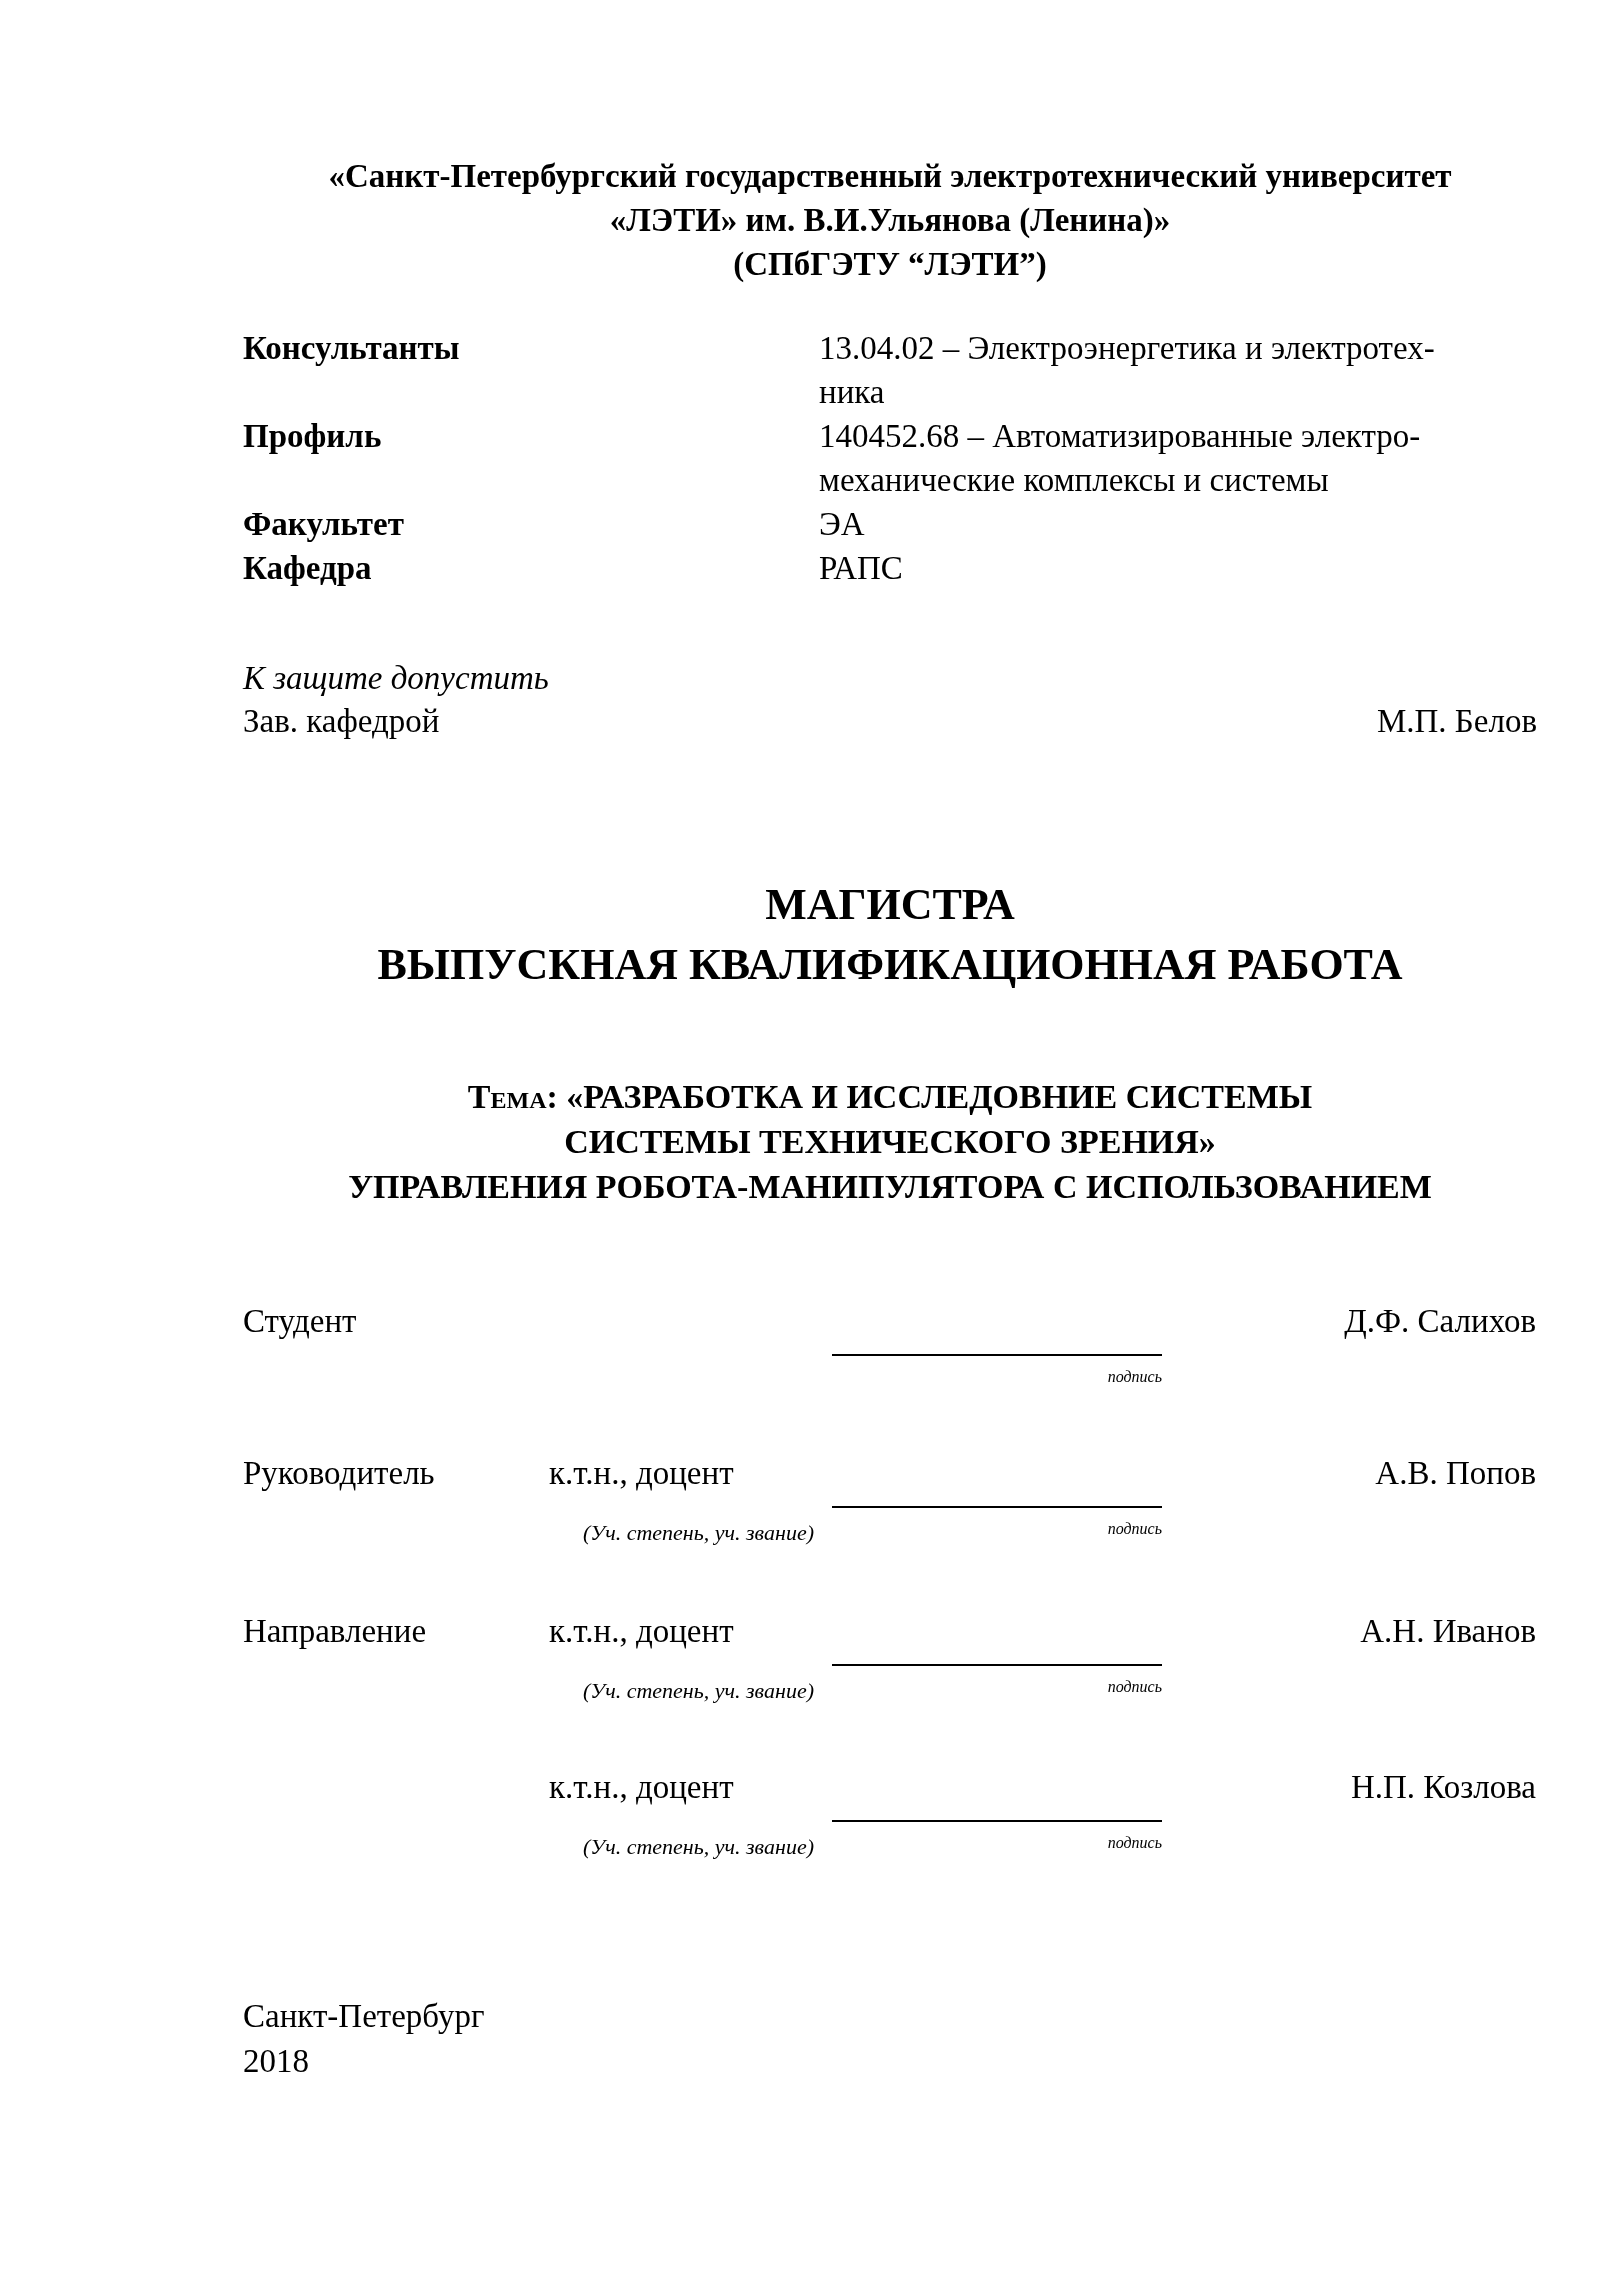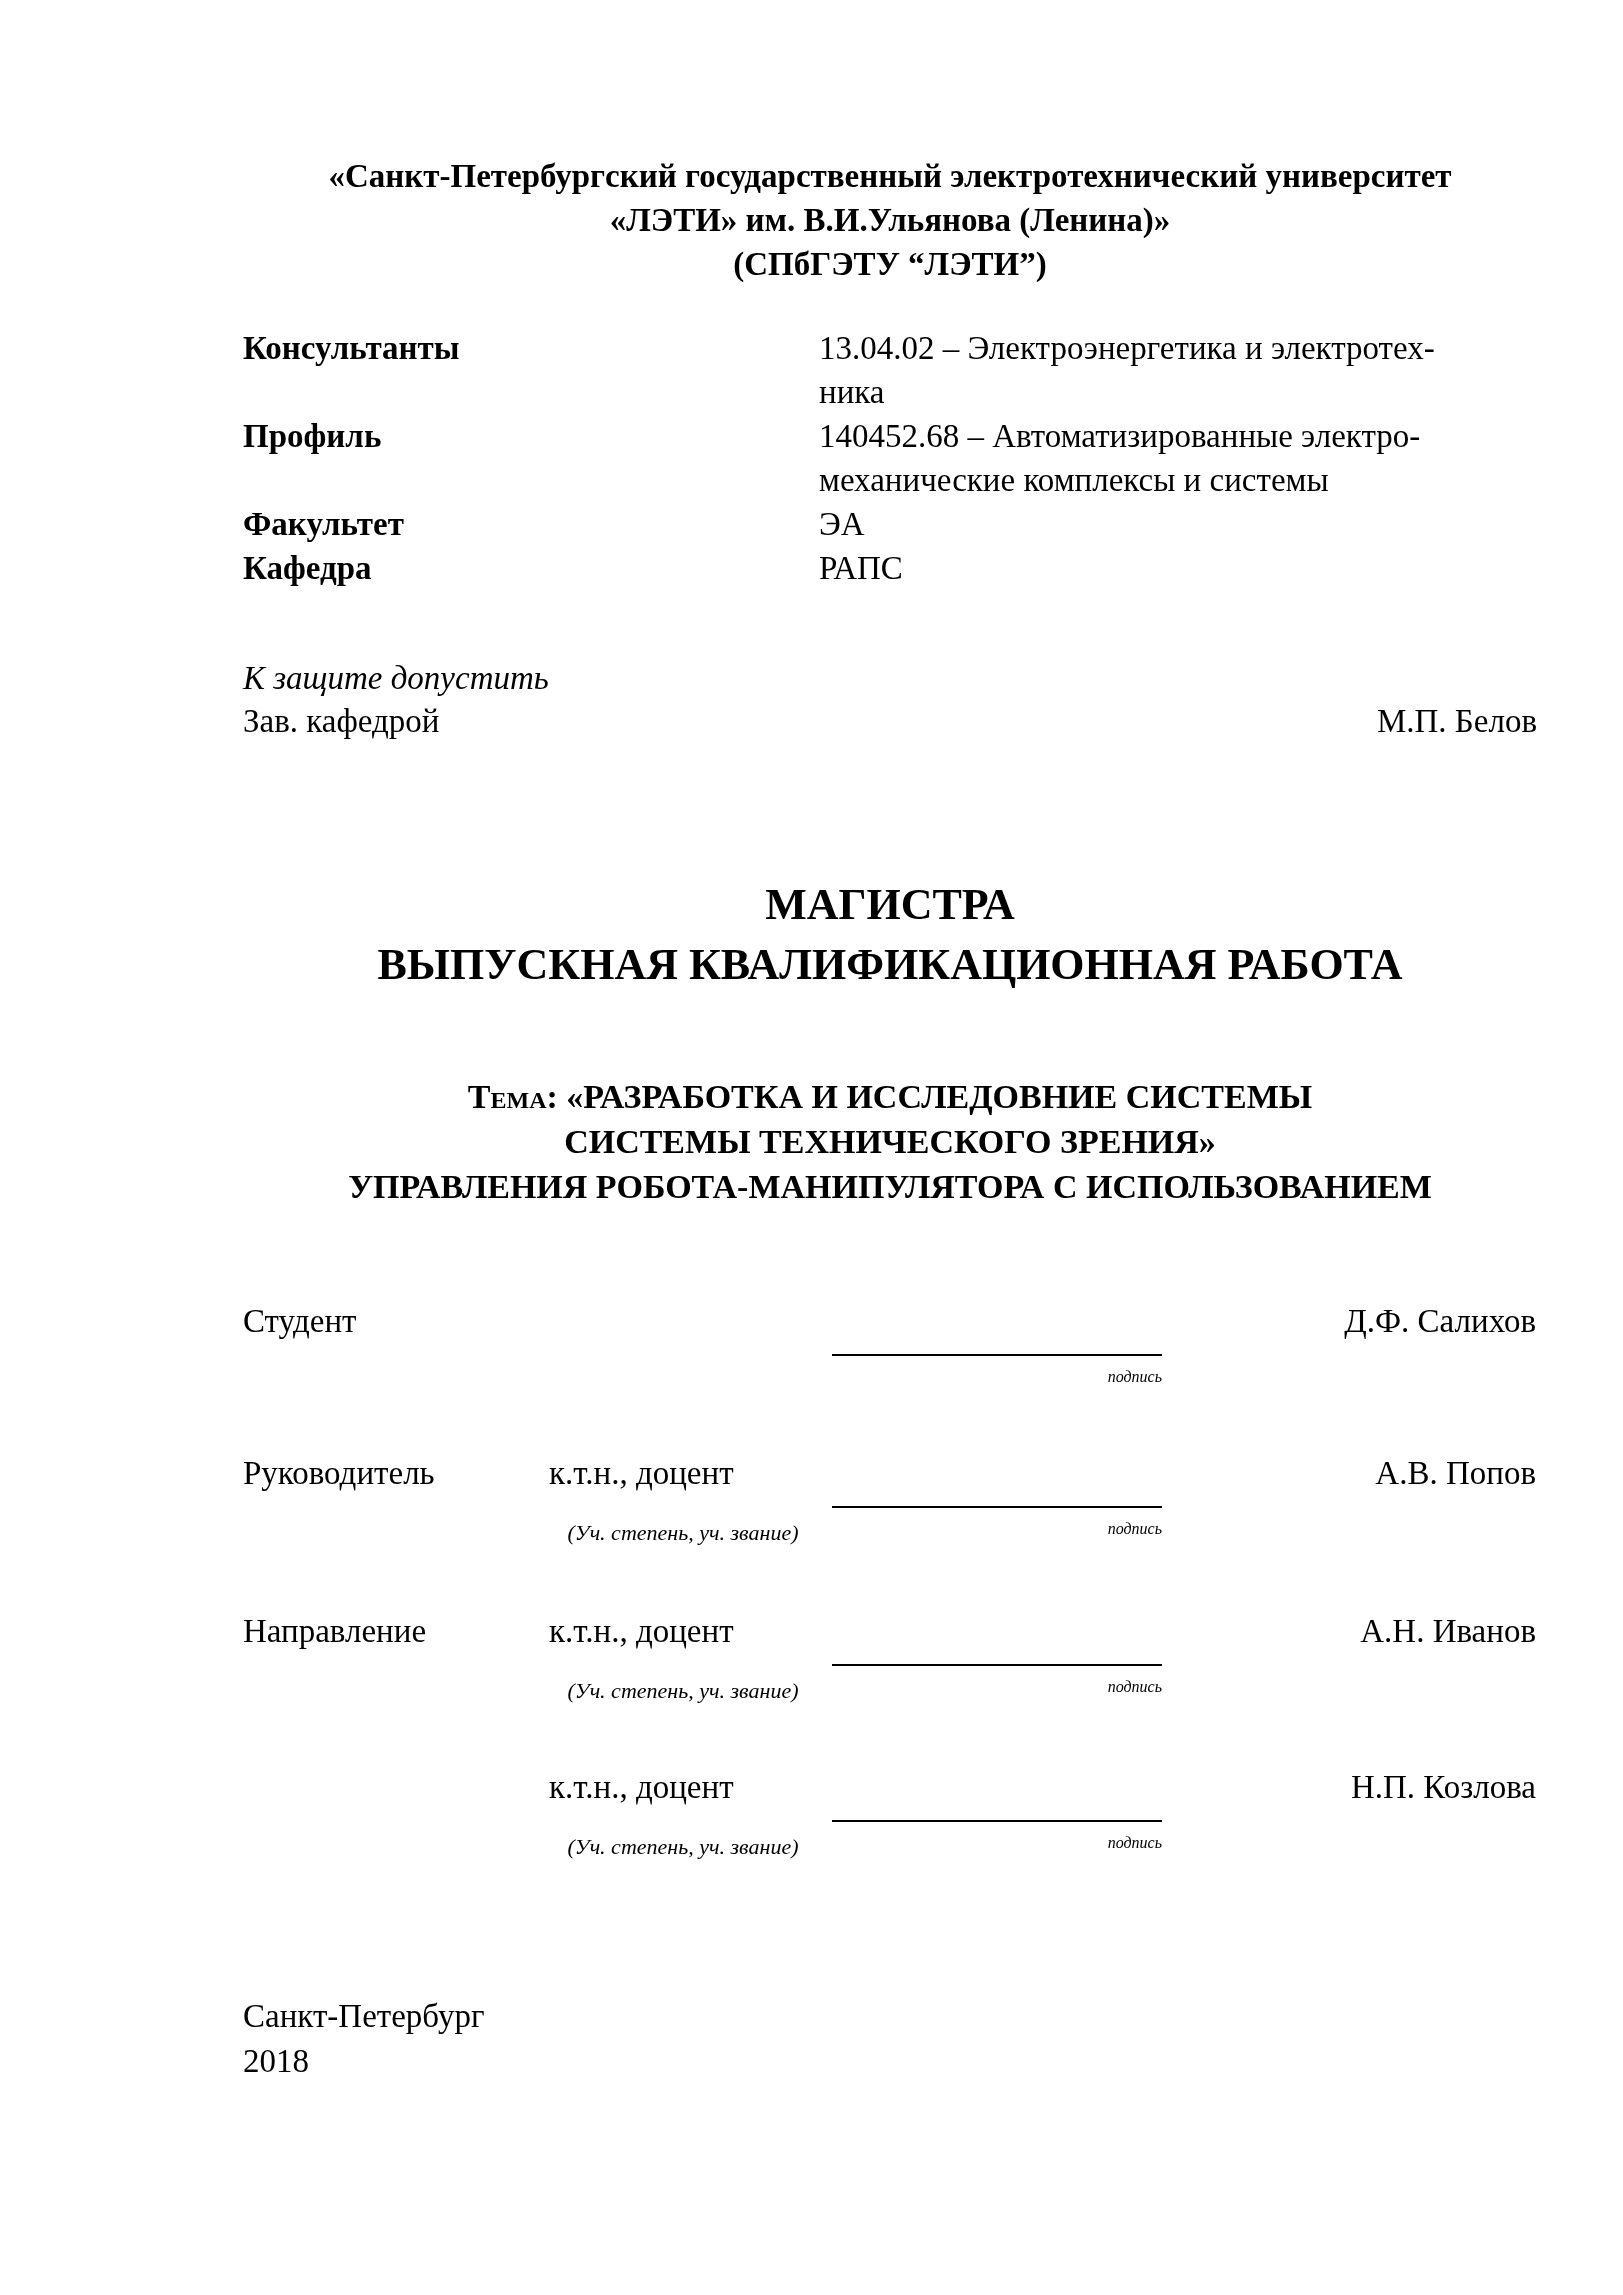--- a/index.html
+++ b/index.html
@@ -94,24 +94,24 @@
     position: absolute;
     left: 589px;
     top: 66px;
     width: 330px;
     text-align: right;
     font-size: 16px;
     font-style: italic;
   }
   .sig-row .degree-caption {
     position: absolute;
-    left: 283px;
+    left: 257px;
     top: 66px;
     width: 314px;
-    text-align: center;
+    text-align: right;
     font-size: 22px;
     font-style: italic;
   }
   .row-student      { top: 1302px; }
   .row-supervisor   { top: 1454px; }
   .row-consultant1  { top: 1612px; }
   .row-consultant2  { top: 1768px; }
 
   .footer {
     top: 1994px;

